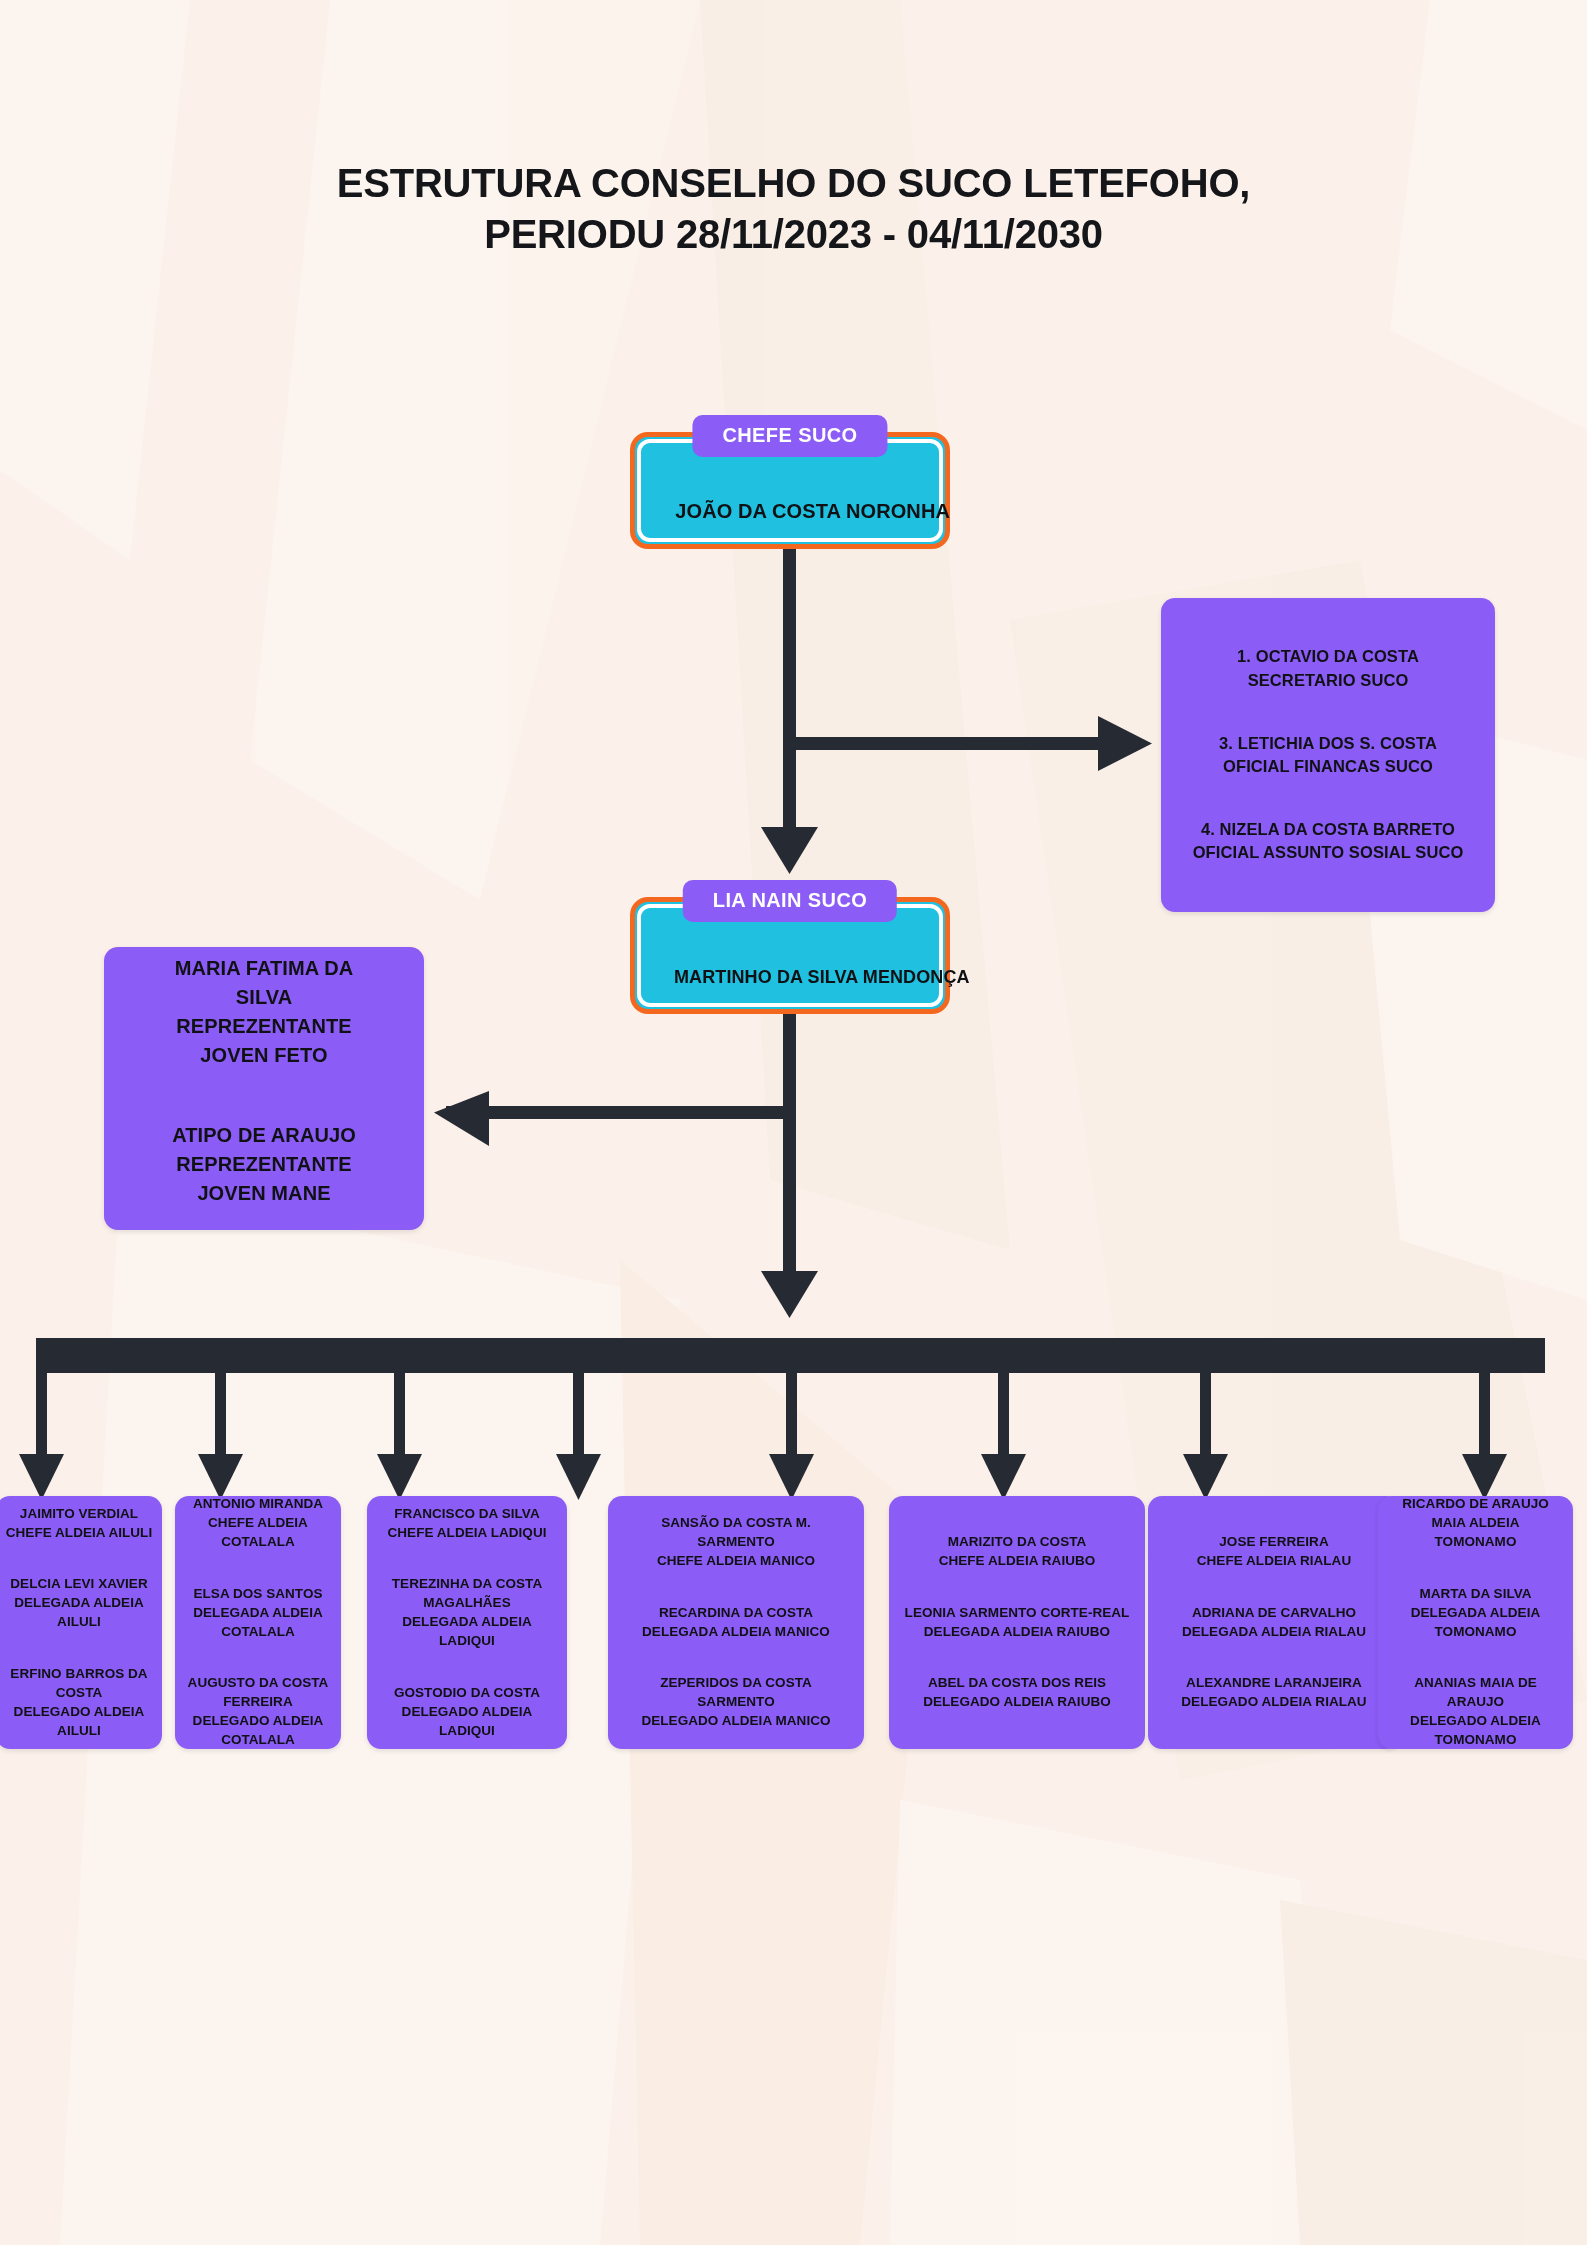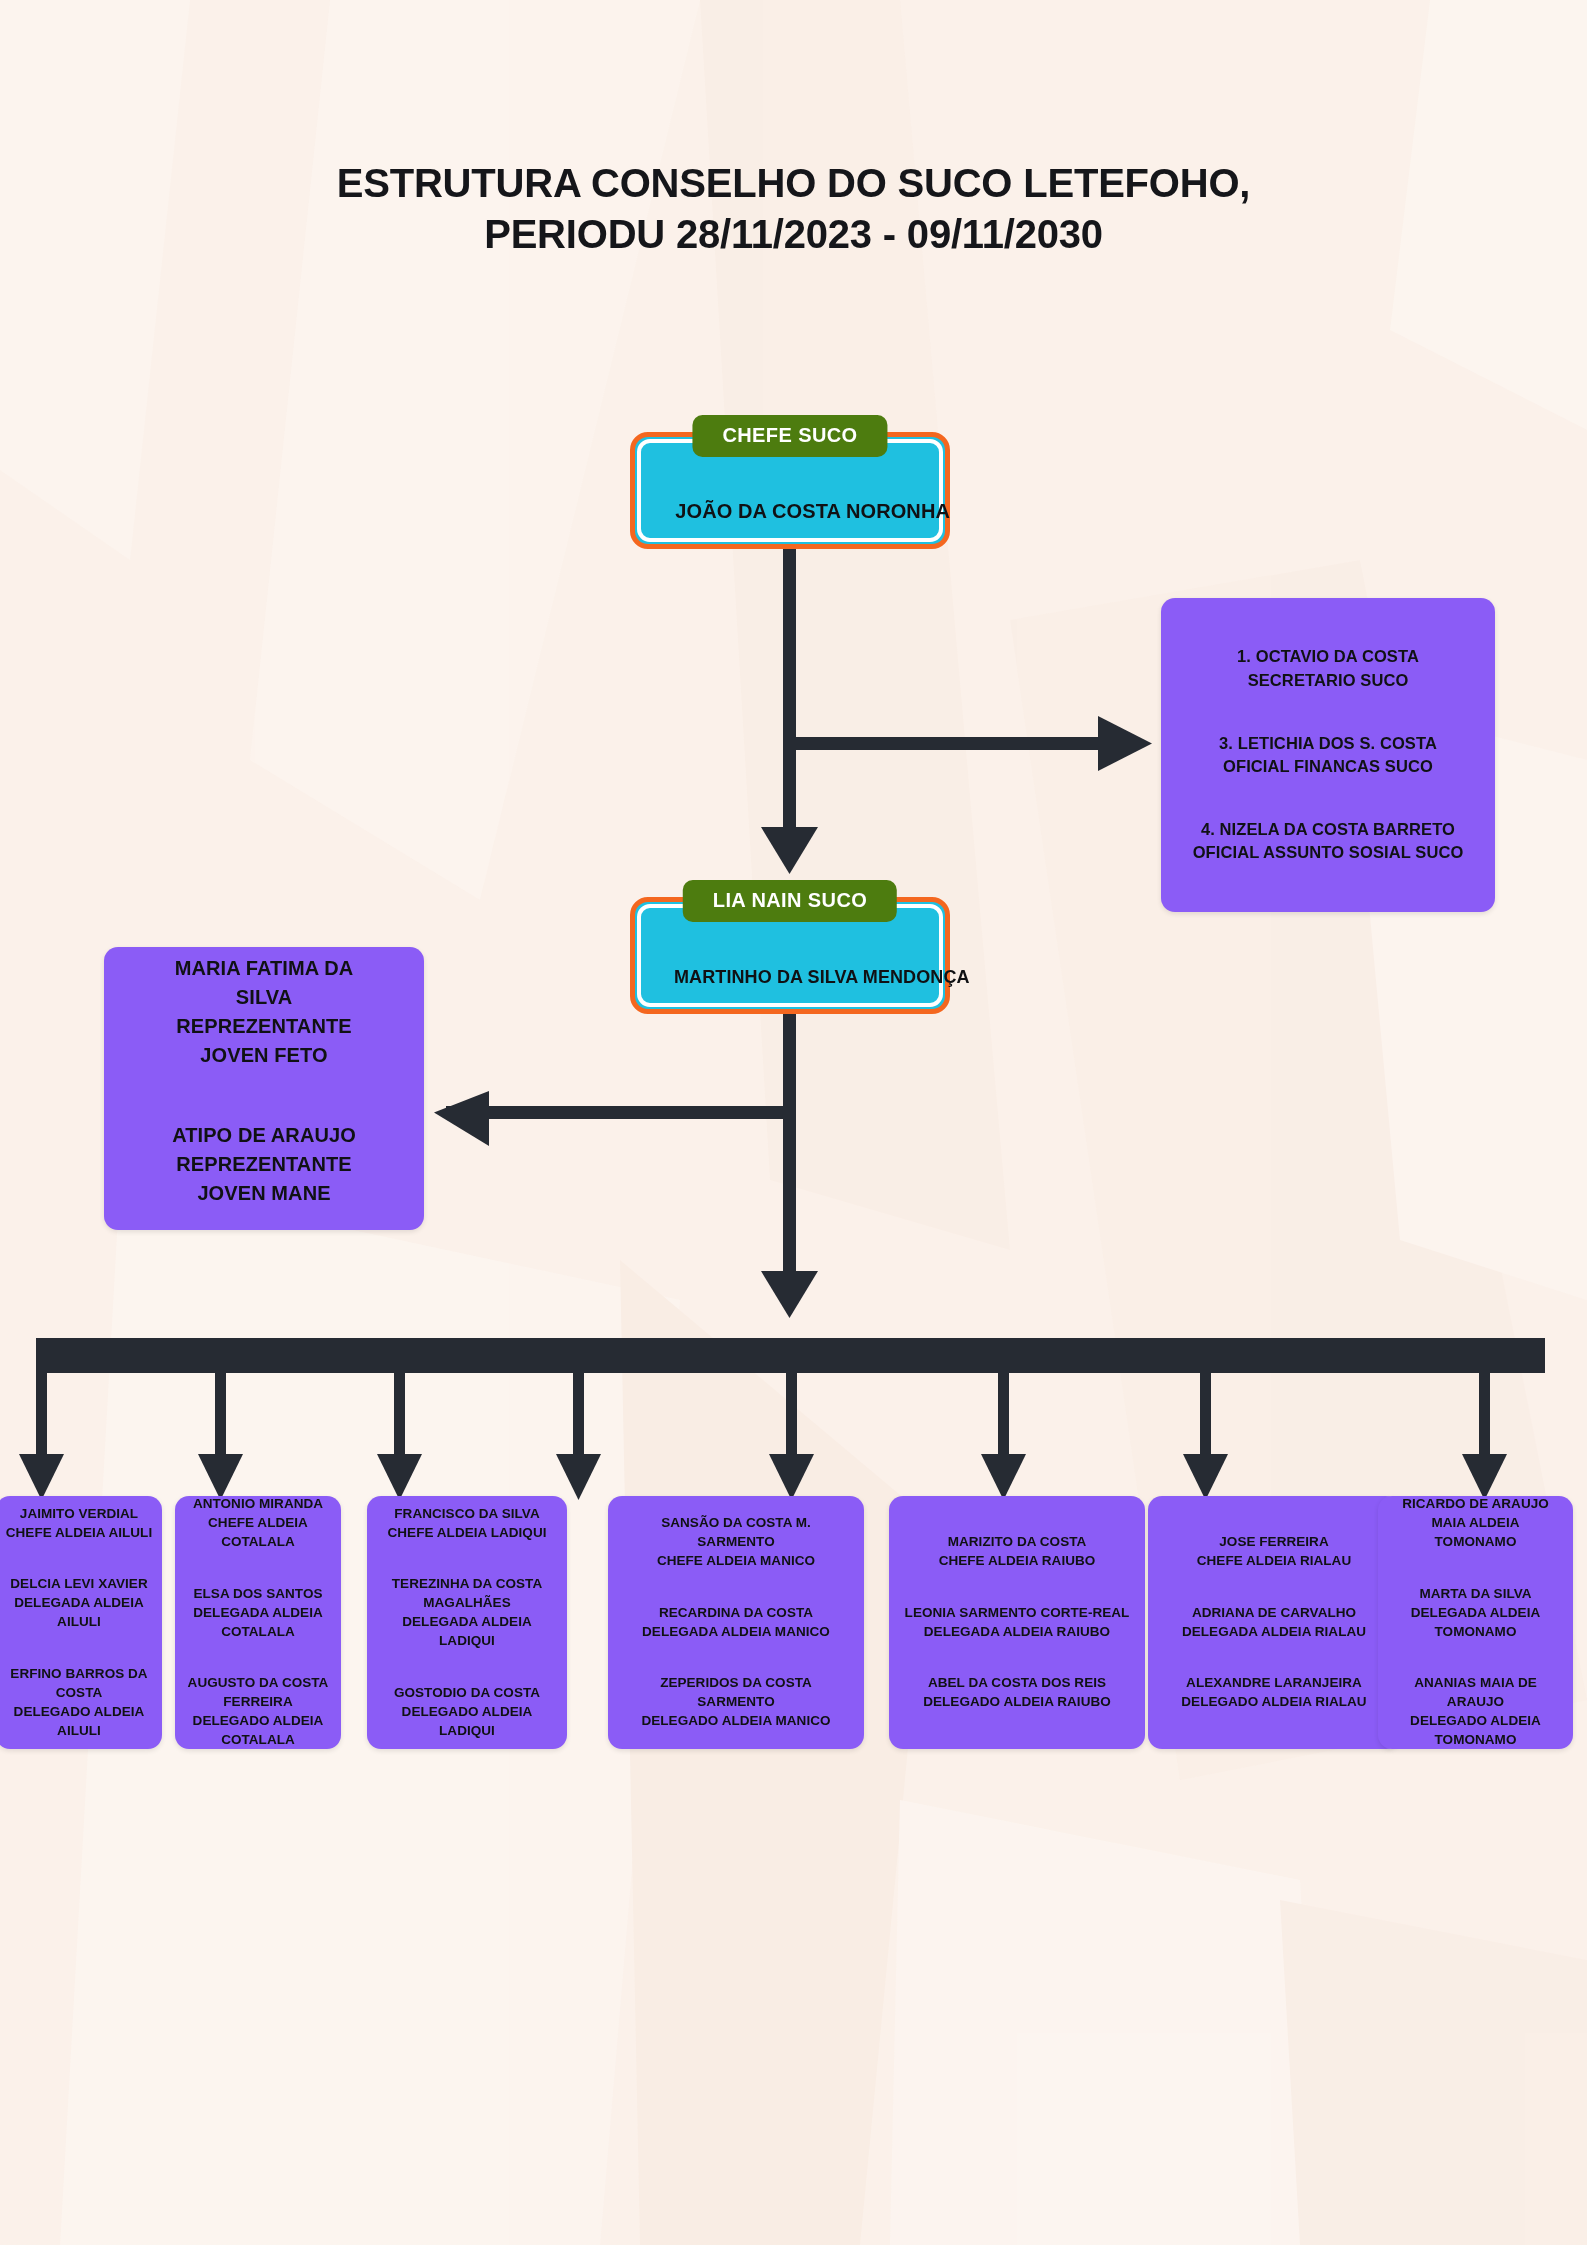--- a/index.html
+++ b/index.html
@@ -61,21 +61,21 @@
     left:7px; right:7px; top:7px; bottom:7px;
     border:4px solid #ffffff;
     border-radius:13px;
     background:#1fc0e0;
   }
   .badge-box .badge {
     position:absolute;
     left:50%;
     top:-17px;
     transform:translateX(-50%);
-    background:#4d7c0f;
+    background:#8b5cf6;
     color:#ffffff;
     font-weight:bold;
     font-size:20px;
     letter-spacing:0.4px;
     padding:9px 30px 10px;
     border-radius:10px;
     white-space:nowrap;
     z-index:4;
   }
   .badge-box .person {
@@ -181,21 +181,21 @@
     <polygon points="769,1454 814,1454 791.5,1500"></polygon>
     <polygon points="981,1454 1026,1454 1003.5,1500"></polygon>
     <polygon points="1183,1454 1228,1454 1205.5,1500"></polygon>
     <polygon points="1462,1454 1507,1454 1484.5,1500"></polygon>
   </g>
 </svg>
 
 <div id="chart-root">
 
   <h1 id="page-title">ESTRUTURA CONSELHO DO SUCO LETEFOHO,
-PERIODU 28/11/2023 - 09/11/2030</h1>
+PERIODU 28/11/2023 - 04/11/2030</h1>
 
   <div class="badge-box" id="chief-box" style="left:630px; top:432px; width:320px; height:117px;">
     <div class="outer"></div>
     <div class="inner"></div>
     <div class="badge">CHEFE SUCO</div>
     <div class="person">JOÃO DA COSTA NORONHA</div>
   </div>
 
   <div class="card" id="staff-box">
     <div class="staff-inner">

